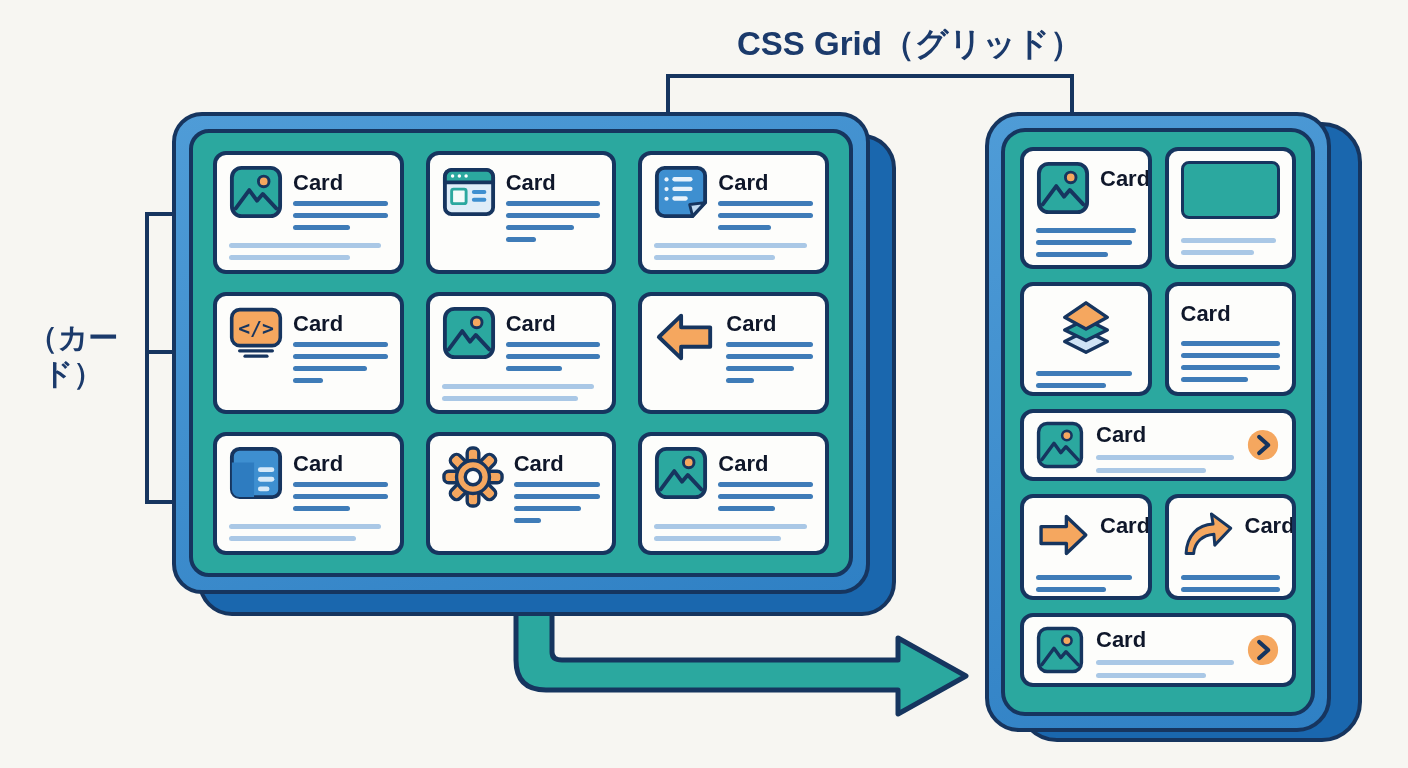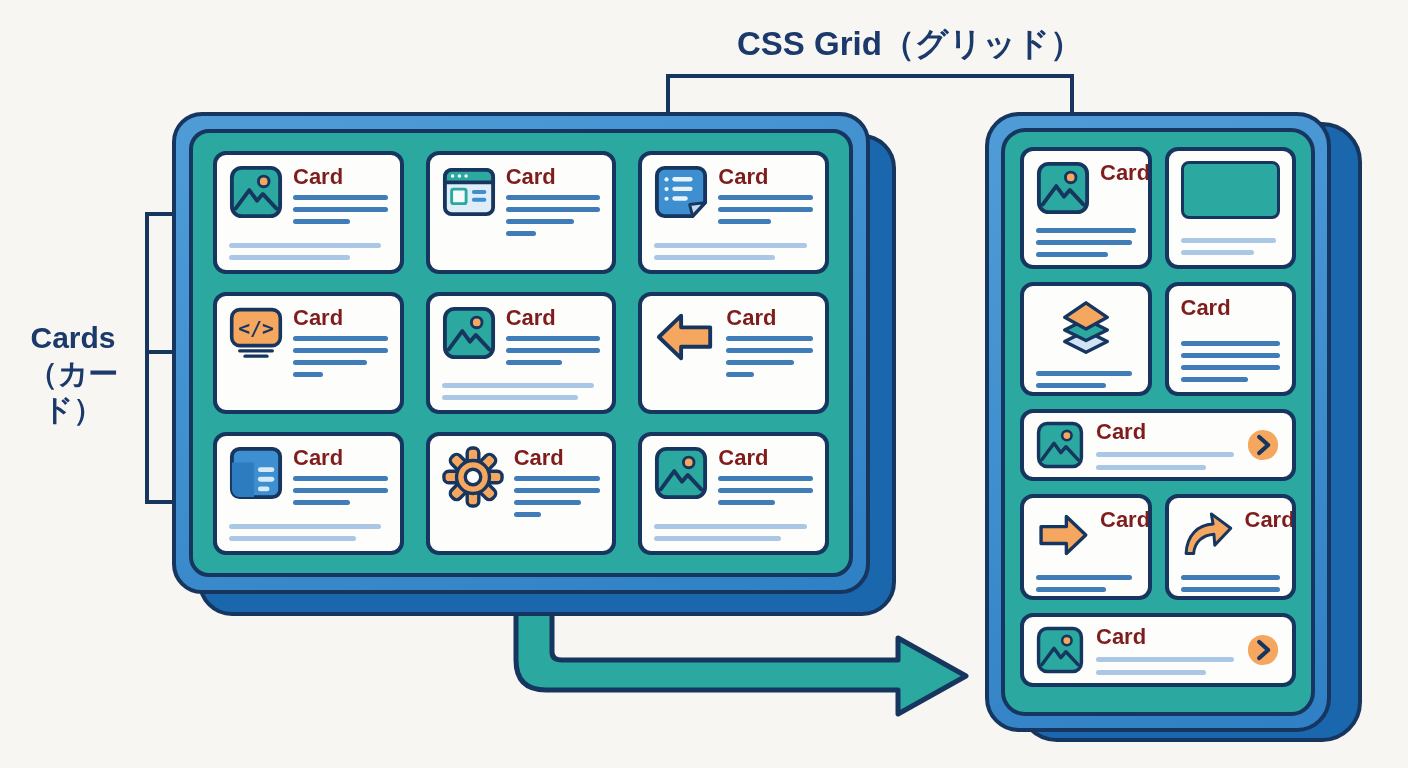--- a/index.html
+++ b/index.html
@@ -29,21 +29,21 @@
   #mobile-device .device-shadow { left:32px; top:10px; width:345px; height:620px; border-radius:40px; }
   #mobile-device .device-face { left:0; top:0; width:346px; height:620px; border-radius:34px; padding:12px; }
   #mobile-device .device-screen { border-radius:24px; padding:15px; grid-template-columns:1fr 1fr; grid-template-rows:122px 114px 72px 106px 74px; gap:13px; align-content:start; }
 
   
   .card { background:#fdfdfb; border:4px solid #16355f; border-radius:13px; padding:10px 12px;
           display:flex; flex-direction:column; overflow:hidden; }
   .card.span2 { grid-column: span 2; }
   .card-row { display:flex; gap:10px; align-items:flex-start; }
   .card-side { flex:1; min-width:0; }
-  .card-title { color:#7f1d1d; font-weight:bold; font-size:22px; line-height:1.05; }
+  .card-title { color:#0f172a; font-weight:bold; font-size:22px; line-height:1.05;margin-top:6px; }
   .line { height:5px; border-radius:3px; margin-top:7px; }
   .line.dark { background:#3f7cb8; }
   .line.light { background:#aac8e6; }
   .body-lines { margin-top:auto; padding-top:6px; }
   .icon { flex:none; width:54px; height:54px; }
   .icon svg { width:100%; height:100%; display:block; }
   .icon.lg { width:62px; height:62px; }
   .icon.sm { width:48px; height:48px; }
   .card.v-media .media-rect { height:58px; background:#2ba89f; border:3px solid #16355f; border-radius:8px; }
   .card.v-icon-top { align-items:center; }
@@ -66,21 +66,20 @@
   <div class="bkline" style="left:666px; top:74px; width:4px; height:44px;"></div>
   <div class="bkline" style="left:1070px; top:74px; width:4px; height:44px;"></div>
 
   <div class="bkline" style="left:145px; top:212px; width:4px; height:292px;"></div>
   <div class="bkline" style="left:145px; top:212px; width:32px; height:4px;"></div>
   <div class="bkline" style="left:145px; top:350px; width:32px; height:4px;"></div>
   <div class="bkline" style="left:145px; top:500px; width:32px; height:4px;"></div>
 
   <div class="label" id="grid-title">CSS Grid（グリッド）</div>
   <div class="label" id="cards-label">
-    <div>Cards</div>
     <div>（カード）</div>
   </div>
 
   <svg id="responsive-arrow" viewBox="0 0 474 152">
     <path d="M16,0 H52 V56 Q52,64 62,64 H398 V42 L466,80 L398,118 V94 H46 Q16,94 16,64 Z" fill="#2ba89f" stroke="#16355f" stroke-width="5" stroke-linejoin="round"></path>
   </svg>
 
   <div class="device" id="desktop-device">
     <div class="device-shadow"></div>
     <div class="device-face">

